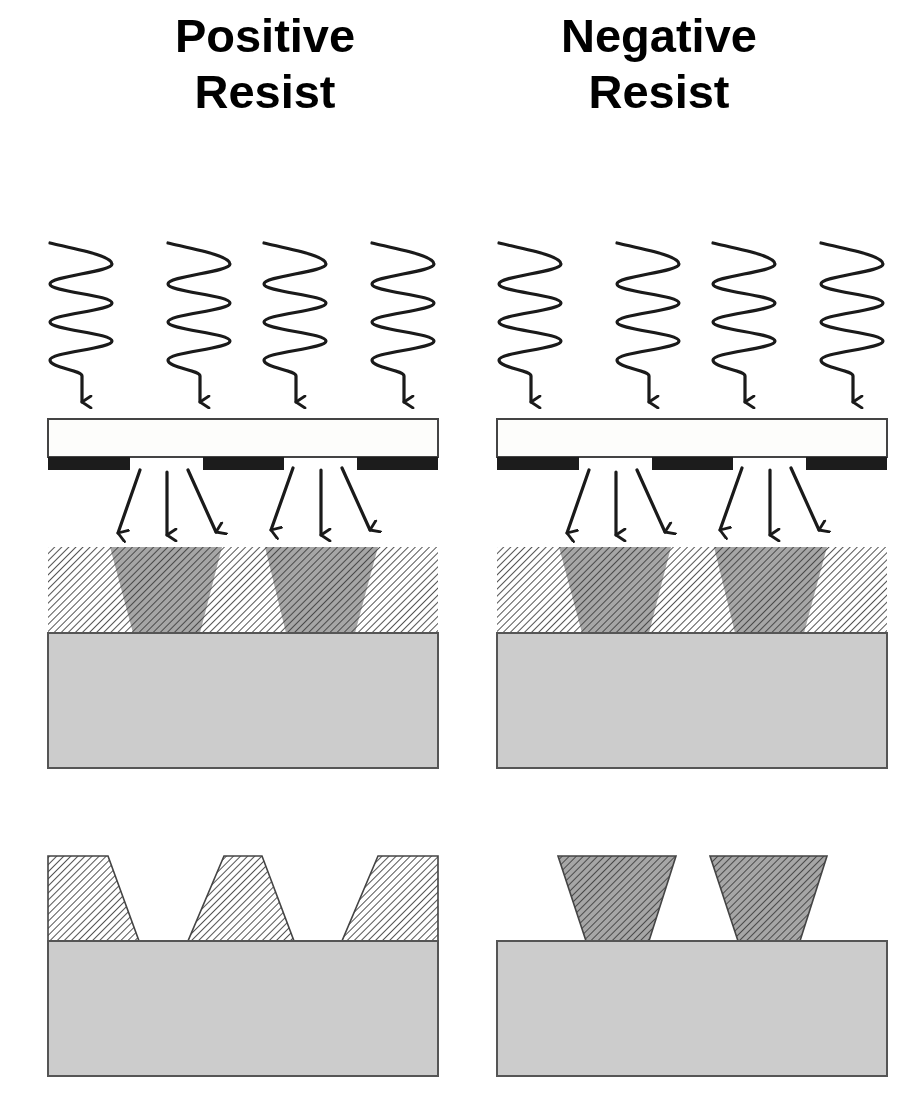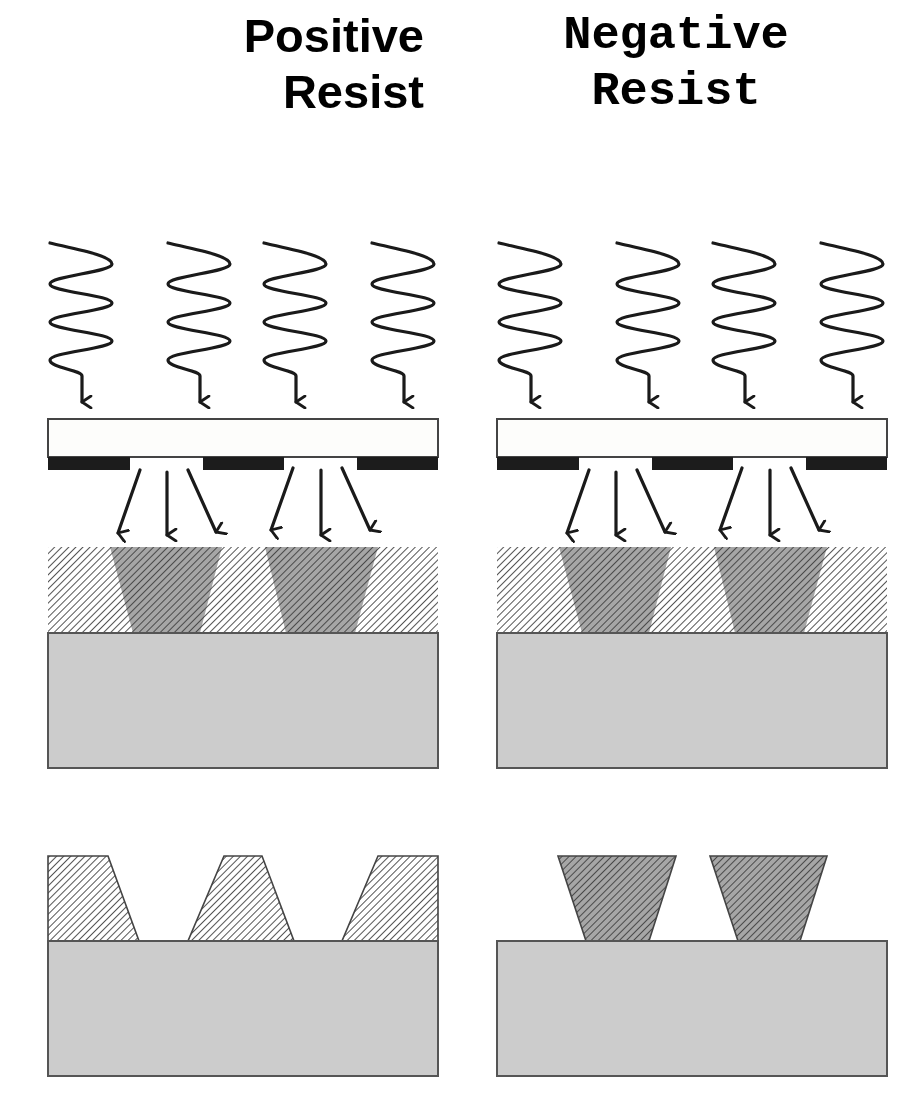--- a/index.html
+++ b/index.html
@@ -2,22 +2,22 @@
 <html><head>
 <meta charset="utf-8">
 <style>
   html, body { margin: 0; padding: 0; background: #ffffff; }
   body { width: 914px; height: 1100px; position: relative; overflow: hidden; font-family: "Liberation Sans", sans-serif; }
   .title {
     position: absolute; top: 8px; width: 300px; text-align: center;
     font-family: "Liberation Sans", sans-serif; font-weight: bold;
     font-size: 47px; line-height: 56px; color: #000;
   }
-  #title-positive { left: 124px; text-align: right; }
-  #title-negative { left: 526px; font-family: Liberation Mono, monospace; }
+  #title-positive { left: 115px; }
+  #title-negative { left: 509px; }
   #diagram { position: absolute; left: 0; top: 0; }
 </style>
 </head>
 <body>
 
 <div class="title" id="title-positive">
   <div>Positive</div>
   <div>Resist</div>
 </div>
 <div class="title" id="title-negative">

